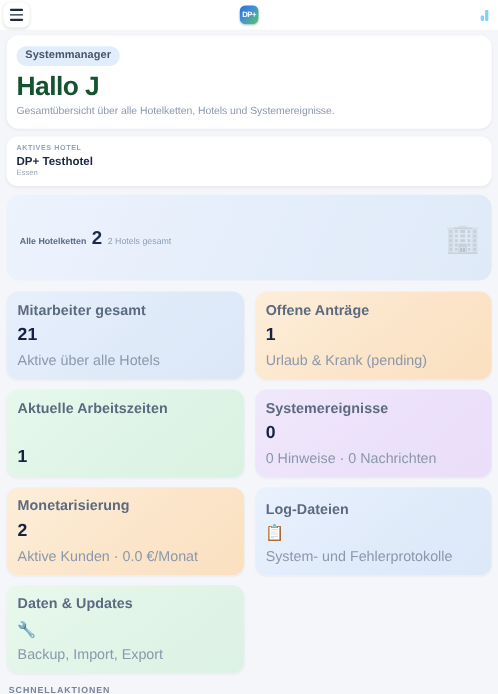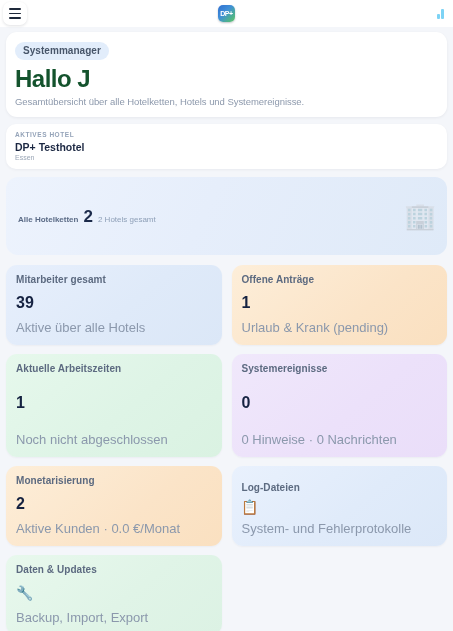--- a/index.html
+++ b/index.html
@@ -210,21 +210,21 @@
   .stat {
     border-radius: 11px;
     padding: 9px 10px 10px 10px;
     min-height: 80px;
     display: flex;
     flex-direction: column;
     justify-content: space-between;
     box-shadow: 0 1px 2px rgba(15,23,42,0.04);
   }
   .stat-label {
-    font-size: 10px;
+    font-size: 13px;
     font-weight: bold;
     color: #5c6a80;
     letter-spacing: 0.05px;
   }
   .stat-value {
     font-size: 16px;
     font-weight: bold;
     color: #152241;
     line-height: 1;
     margin: 7px 0 0 0;
@@ -298,34 +298,33 @@
       <span class="chains-value">2</span>
       <span class="chains-sub">2 Hotels gesamt</span>
     </div>
     <div class="chains-emoji">🏢</div>
   </div>
 
   <div class="grid">
 
     <div class="stat blue">
       <div class="stat-label">Mitarbeiter gesamt</div>
-      <div class="stat-value">39</div>
+      <div class="stat-value">21</div>
       <div class="stat-sub">Aktive über alle Hotels</div>
     </div>
 
     <div class="stat orange">
       <div class="stat-label">Offene Anträge</div>
       <div class="stat-value">1</div>
       <div class="stat-sub">Urlaub &amp; Krank (pending)</div>
     </div>
 
     <div class="stat green">
       <div class="stat-label">Aktuelle Arbeitszeiten</div>
       <div class="stat-value">1</div>
-      <div class="stat-sub">Noch nicht abgeschlossen</div>
     </div>
 
     <div class="stat purple">
       <div class="stat-label">Systemereignisse</div>
       <div class="stat-value">0</div>
       <div class="stat-sub">0 Hinweise · 0 Nachrichten</div>
     </div>
 
     <div class="stat orange">
       <div class="stat-label">Monetarisierung</div>

